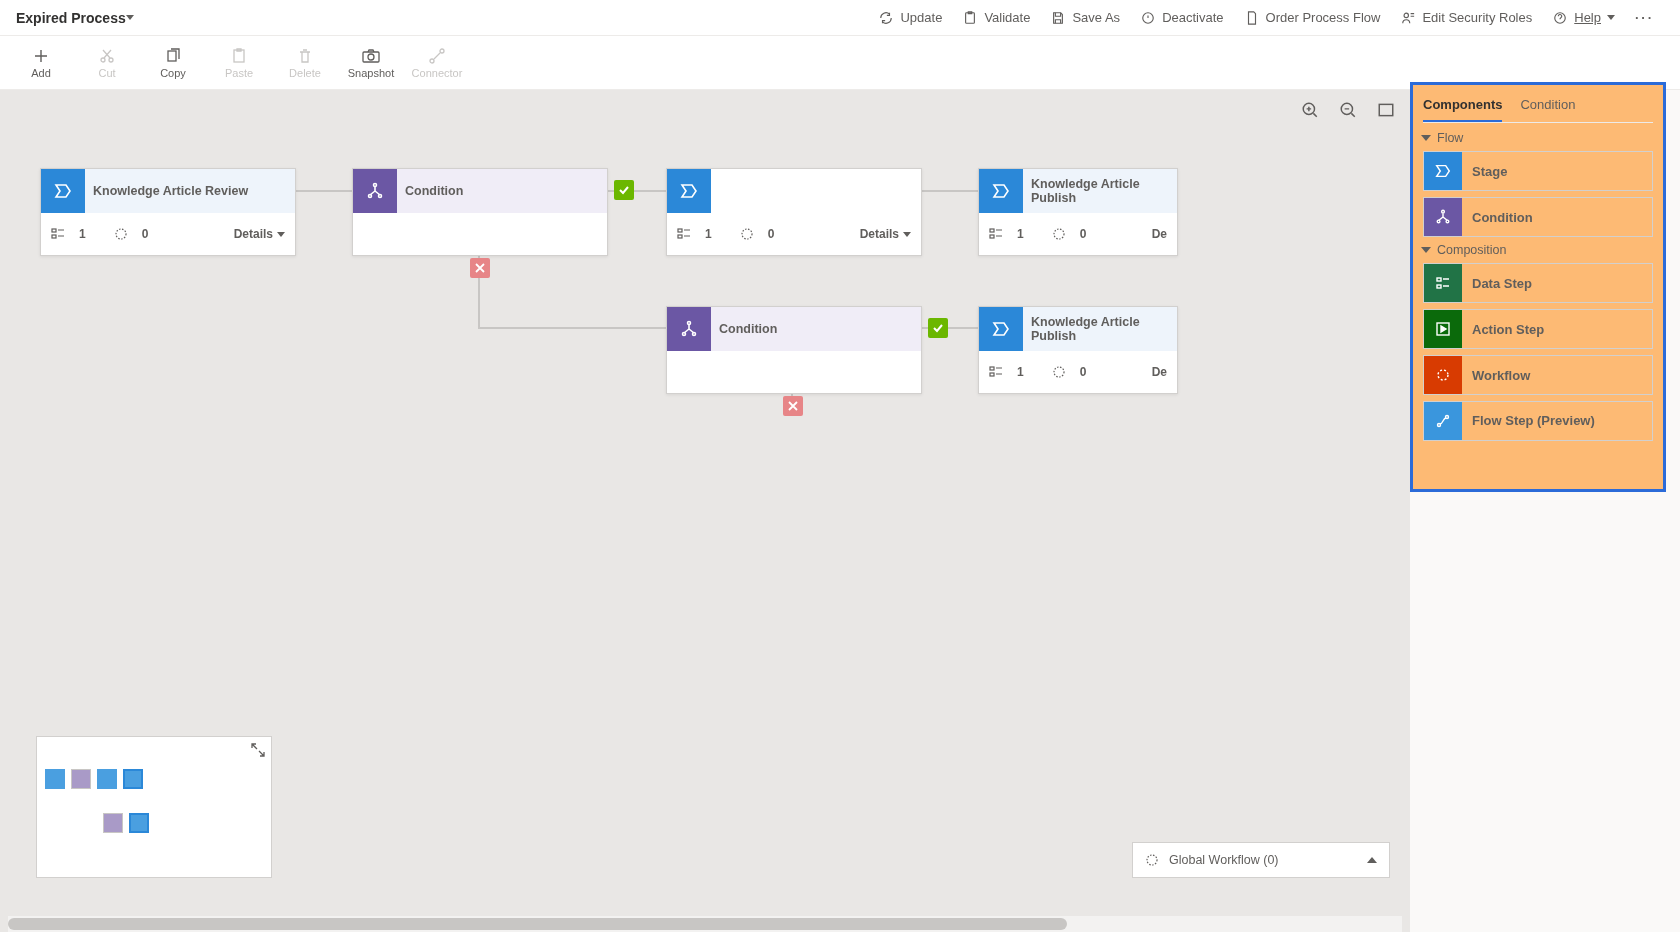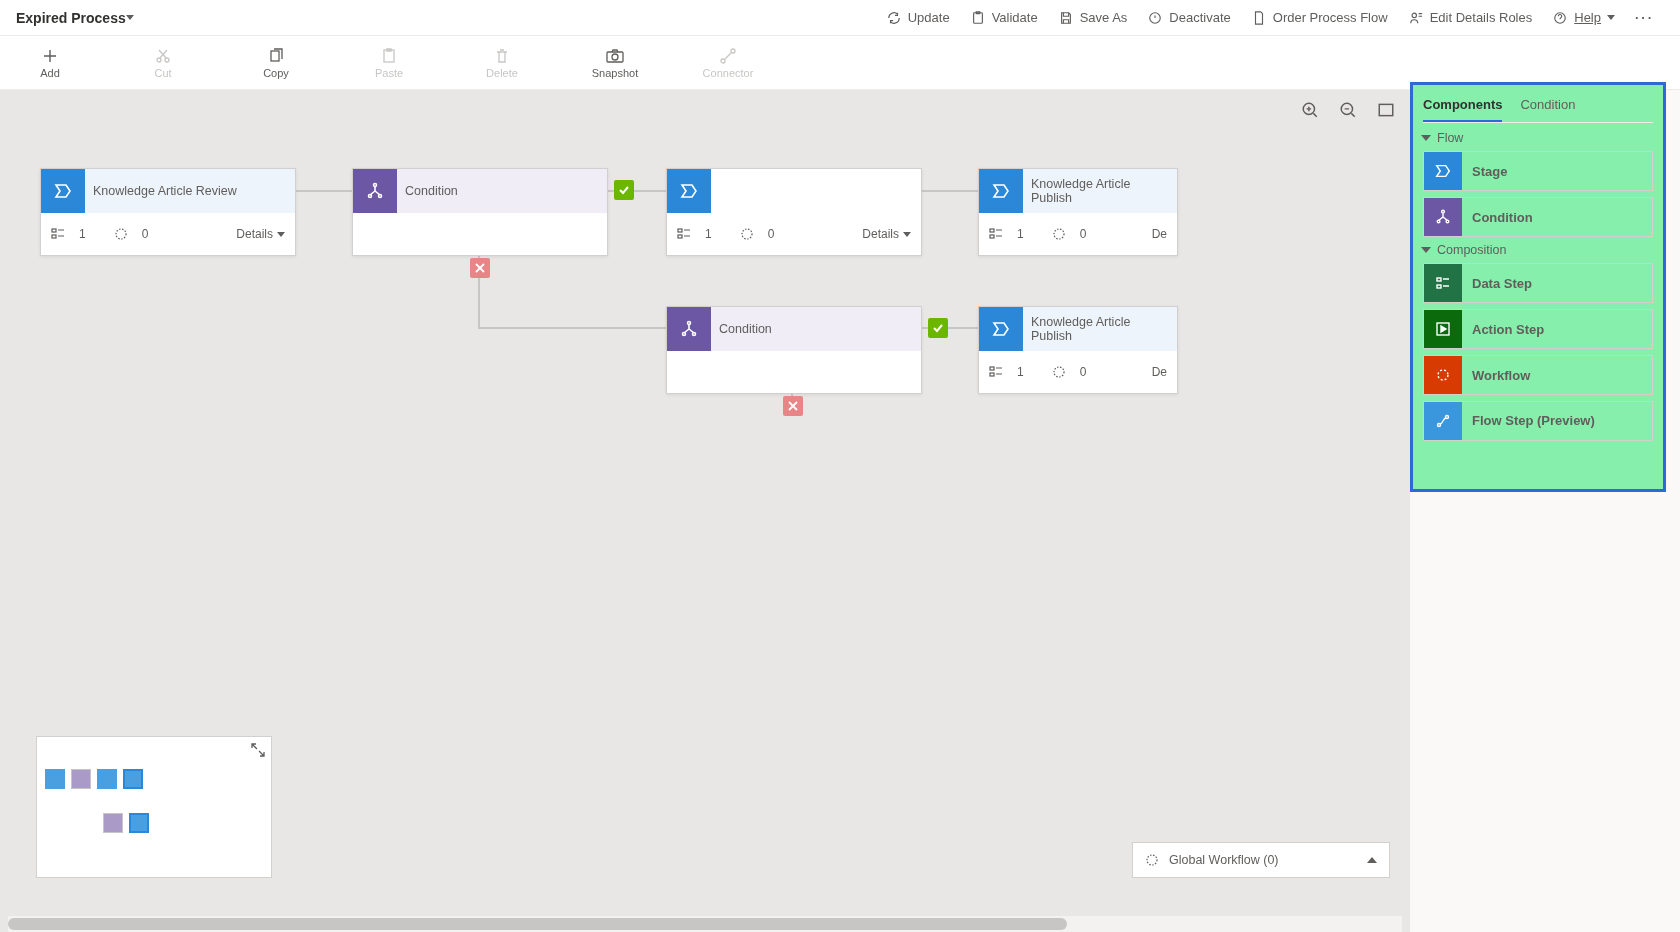--- a/index.html
+++ b/index.html
@@ -8,31 +8,31 @@
 .app { width: 1680px; height: 932px; position: relative; background: #faf9f8; }
 
 
 .header { display: flex; align-items: center; height: 36px; padding: 0 16px; background: #fff; border-bottom: 1px solid #edebe9; }
 .header .title-wrap { display: flex; align-items: center; font-weight: 600; font-size: 14px; cursor: pointer; }
 .header .spacer { flex: 1; }
 .header .hbtn { display: flex; align-items: center; gap: 6px; padding: 4px 10px; color: #605e5c; cursor: pointer; font-size: 13px; }
 .header .hbtn .ic { width: 16px; height: 16px; display: flex; align-items: center; justify-content: center; }
 
 
-.toolbar { display: flex; align-items: center; height: 54px; background: #fff; border-bottom: 1px solid #edebe9; padding: 0 17px; gap: 47px; }
+.toolbar { display: flex; align-items: center; height: 54px; background: #fff; border-bottom: 1px solid #edebe9; padding: 0 8px; }
 .tbtn { display: flex; flex-direction: column; align-items: center; justify-content: center; width: 66px; height: 54px; font-size: 11px; color: #605e5c; cursor: pointer; }
 .tbtn.dis { color: #c8c6c4; cursor: default; }
 .tbtn .ic { width: 18px; height: 18px; margin-bottom: 2px; display: flex; align-items: center; justify-content: center; }
 
 
 .canvas-wrap { position: absolute; top: 90px; left: 0; right: 270px; bottom: 0; background: #e9e7e5; overflow: hidden; }
 .canvas-tools { position: absolute; top: 8px; right: 12px; display: flex; gap: 14px; }
 .canvas-tools .ct { width: 24px; height: 24px; display: flex; align-items: center; justify-content: center; color: #605e5c; cursor: pointer; }
 
-.canvas { position: absolute; inset: 0; }
+.canvas { position: absolute; inset: 0; font-weight: bold; }
 
 
 .node { position: absolute; width: 256px; background: #fff; border: 1px solid #d2d0ce; box-shadow: 0 1px 3px rgba(0,0,0,.08); }
 .node-head { display: flex; height: 44px; }
 .node-icon { width: 44px; display: flex; align-items: center; justify-content: center; color: #fff; }
 .node-icon.blue { background: #2b88d8; }
 .node-icon.purple { background: #6b57a4; }
 .node-title { flex: 1; padding: 6px 8px; font-size: 12.5px; color: #605e5c; background: #eef4fb; display: flex; align-items: center; }
 .node-title.purple { background: #f0edf7; }
 .node-body { height: 42px; display: flex; align-items: center; padding: 0 10px; gap: 14px; color: #605e5c; font-size: 12px; }
@@ -59,21 +59,21 @@
 
 
 .gw-bar { position: absolute; right: 20px; bottom: 54px; width: 258px; height: 36px; background: #fff; border: 1px solid #d2d0ce; display: flex; align-items: center; padding: 0 12px; gap: 10px; color: #605e5c; font-size: 12.5px; }
 .gw-bar .chev { margin-left: auto; cursor: pointer; }
 
 
 .scroll-x { position: absolute; left: 8px; right: 278px; bottom: 0; height: 16px; background: #f3f2f1; }
 .scroll-x .thumb { position: absolute; left: 0; top: 2px; height: 12px; width: 76%; background: #c8c6c4; border-radius: 6px; }
 
 
-.sidepanel { position: absolute; top: 82px; right: 14px; width: 256px; height: 410px; background: #86efac; border: 3px solid #2b6bd8; padding: 8px 10px; }
+.sidepanel { position: absolute; top: 82px; right: 14px; width: 256px; height: 410px; background: #fdba74; border: 3px solid #2b6bd8; padding: 8px 10px; }
 .sp-tabs { display: flex; gap: 18px; border-bottom: 1px solid #edebe9; margin-bottom: 8px; }
 .sp-tab { padding: 4px 0 8px; font-size: 13px; color: #605e5c; cursor: pointer; }
 .sp-tab.active { color: #323130; font-weight: 600; border-bottom: 2px solid #2b6bd8; }
 .sp-section { margin: 6px 0 4px; font-size: 12.5px; color: #605e5c; display: flex; align-items: center; gap: 8px; }
 .sp-item { display: flex; align-items: center; height: 40px; border: 1px solid #d2d0ce; margin: 6px 0; cursor: grab; font-weight: bold; }
 .sp-item .sic { width: 38px; height: 100%; display: flex; align-items: center; justify-content: center; color: #fff; }
 .sp-item .lbl { padding: 0 10px; font-size: 13px; color: #605e5c; }
 .sic.blue { background: #2b88d8; }
 .sic.purple { background: #6b57a4; }
 .sic.green { background: #217346; }
@@ -141,21 +141,21 @@
         </span>
       <span>Order Process Flow</span>
     </div>
     <div class="hbtn">
       <span class="ic">
           <svg width="14" height="14" viewBox="0 0 16 16" fill="none" stroke="#605e5c" stroke-width="1.3">
             <circle cx="6" cy="5" r="2.5"></circle>
             <path d="M2 14c0-2.5 2-4 4-4s4 1.5 4 4M11 3h4M11 6h4"></path>
           </svg>
         </span>
-      <span>Edit Details Roles</span>
+      <span>Edit Security Roles</span>
     </div>
     <div class="hbtn">
       <span class="ic">
           <svg width="14" height="14" viewBox="0 0 16 16" fill="none" stroke="#605e5c" stroke-width="1.3">
             <circle cx="8" cy="8" r="6"></circle>
             <path d="M6 6a2 2 0 1 1 3 1.7c-.7.4-1 .8-1 1.8M8 12h.01"></path>
           </svg>
         </span>
       <span style="text-decoration: underline;">Help</span>
       <span class="chev-down"></span>

